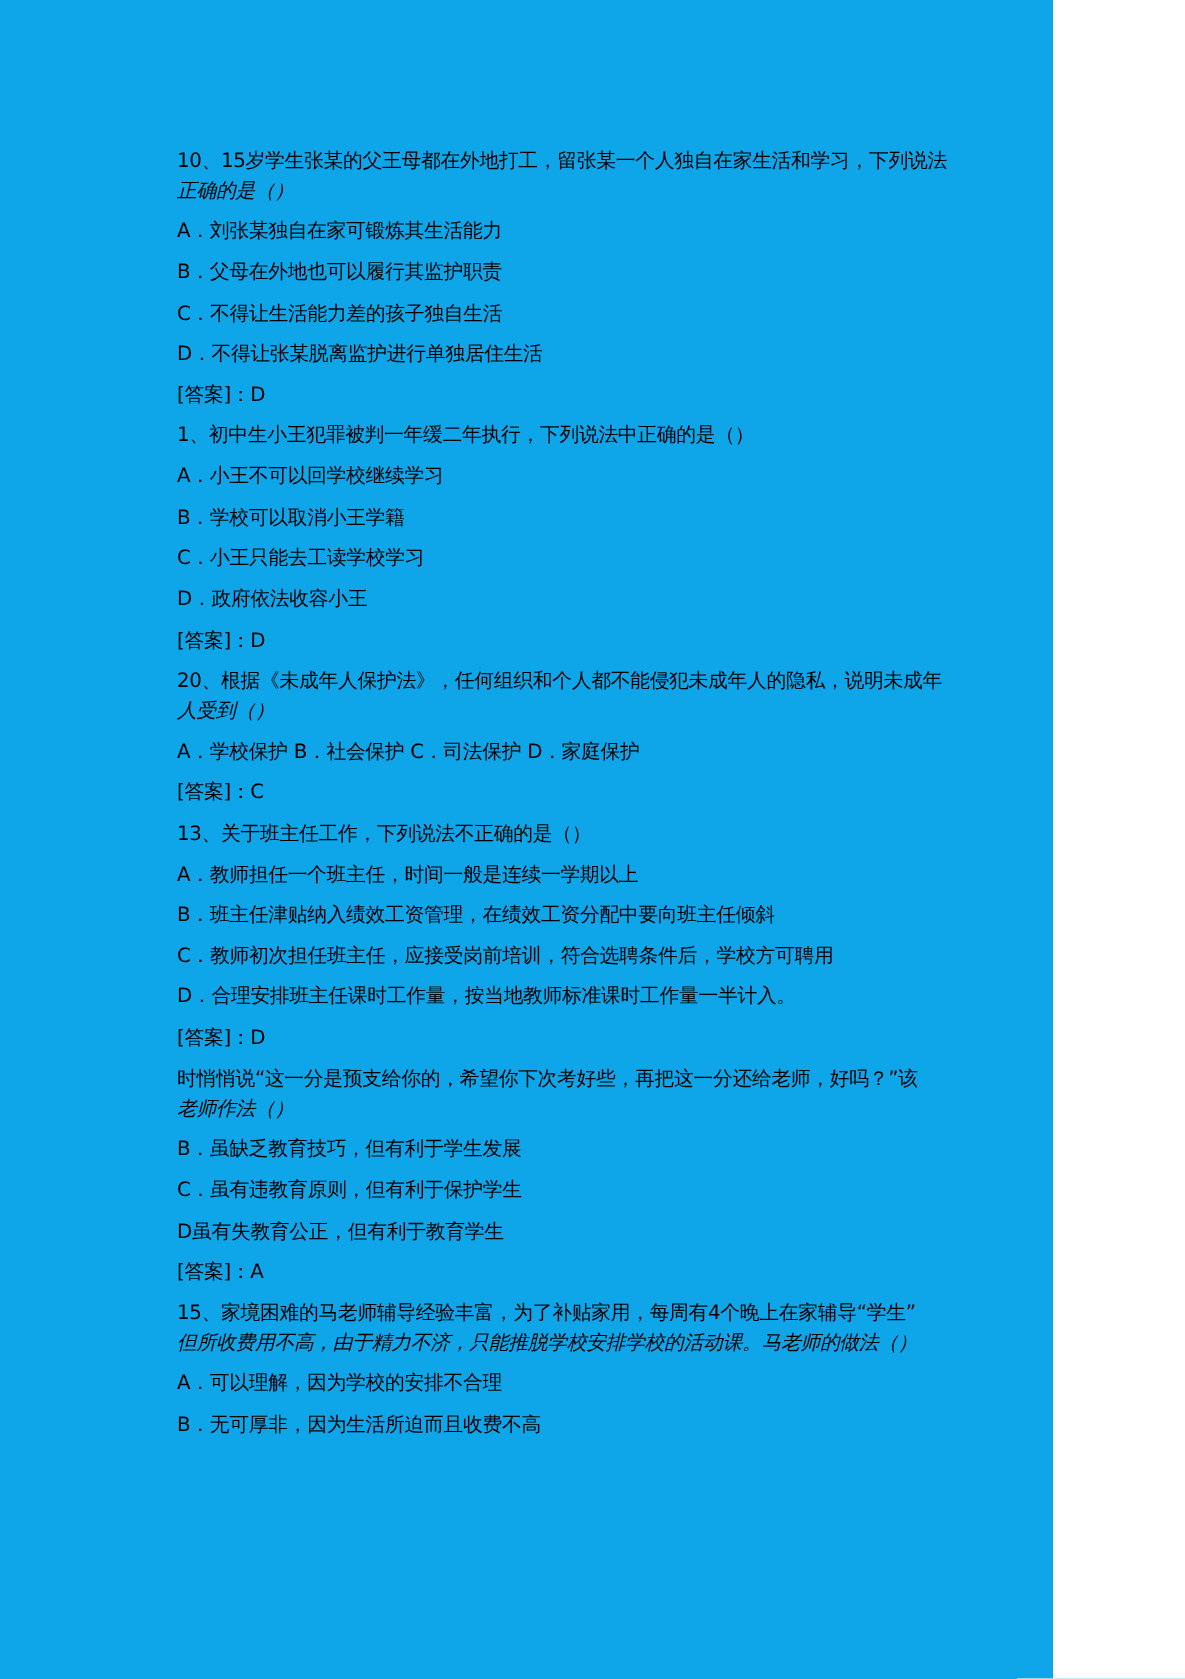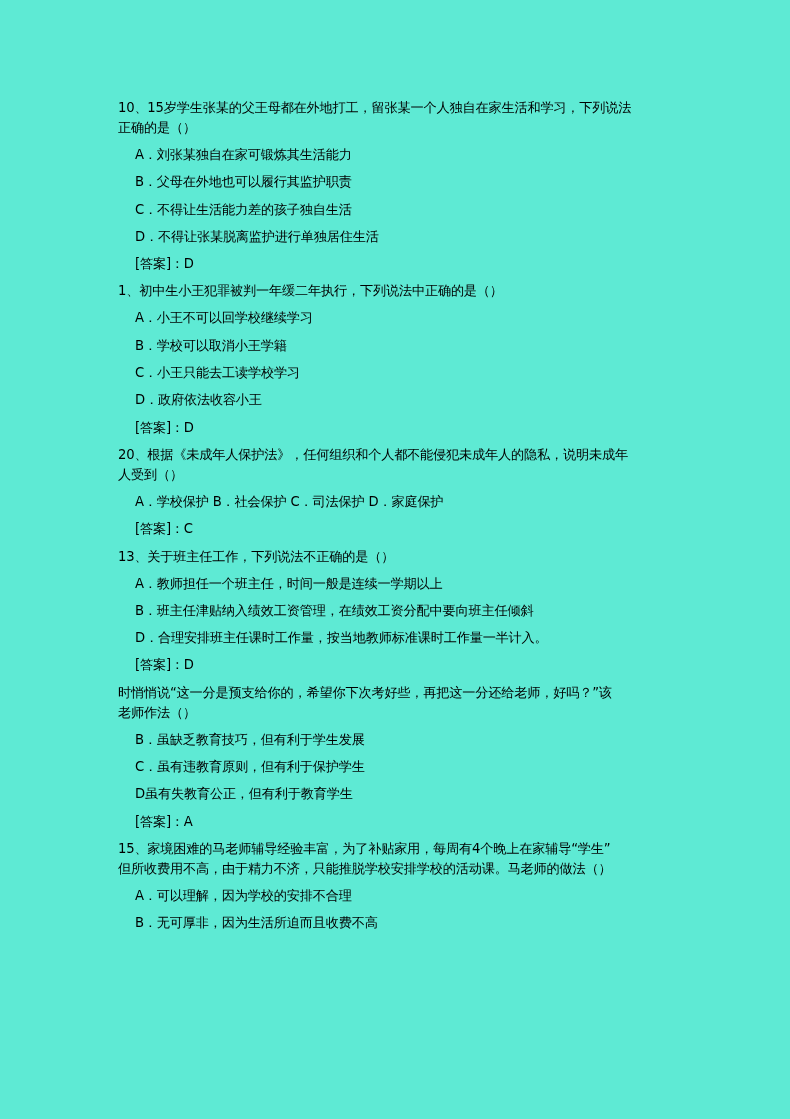--- a/index.html
+++ b/index.html
@@ -12,45 +12,45 @@
       height: 1119px;
       position: relative;
       overflow: hidden;
       font-family: "DejaVu Sans", "Liberation Sans", sans-serif;
       color: #000000;
     }
     .page {
       position: absolute;
       left: 0;
       top: 0;
-      width: 790px;
+      width: 702px;
       height: 1119px;
-      background: #5eead4;
+      background: #0ea5e9;
     }
     .content {
       position: absolute;
       left: 118px;
       top: 98px;
       width: 556px;
     }
     .line {
       font-size: 13.2px;
       line-height: 20px;
       white-space: nowrap;
       letter-spacing: -0.2px;
     }
     .q-stem {
       margin-bottom: 7px;
     }
     .q-stem .line + .line {
       margin-top: 0;
+      font-style: italic;
     }
     .option, .answer {
       margin-bottom: 7.3px;
-      margin-left: 17px;
     }
     .question {
       margin: 0;
     }
   </style>
 </head>
 <body>
 
 <div class="page">
   <div class="content">
@@ -86,20 +86,21 @@
       <div class="line option">A．学校保护 B．社会保护 C．司法保护 D．家庭保护</div>
       <div class="line answer">[答案]：C</div>
     </div>
 
     <div class="question">
       <div class="q-stem">
         <div class="line">13、关于班主任工作，下列说法不正确的是（）</div>
       </div>
       <div class="line option">A．教师担任一个班主任，时间一般是连续一学期以上</div>
       <div class="line option">B．班主任津贴纳入绩效工资管理，在绩效工资分配中要向班主任倾斜</div>
+      <div class="line option">C．教师初次担任班主任，应接受岗前培训，符合选聘条件后，学校方可聘用</div>
       <div class="line option">D．合理安排班主任课时工作量，按当地教师标准课时工作量一半计入。</div>
       <div class="line answer">[答案]：D</div>
     </div>
 
     <div class="question">
       <div class="q-stem">
         <div class="line">时悄悄说“这一分是预支给你的，希望你下次考好些，再把这一分还给老师，好吗？”该</div>
         <div class="line">老师作法（）</div>
       </div>
       <div class="line option">B．虽缺乏教育技巧，但有利于学生发展</div>

